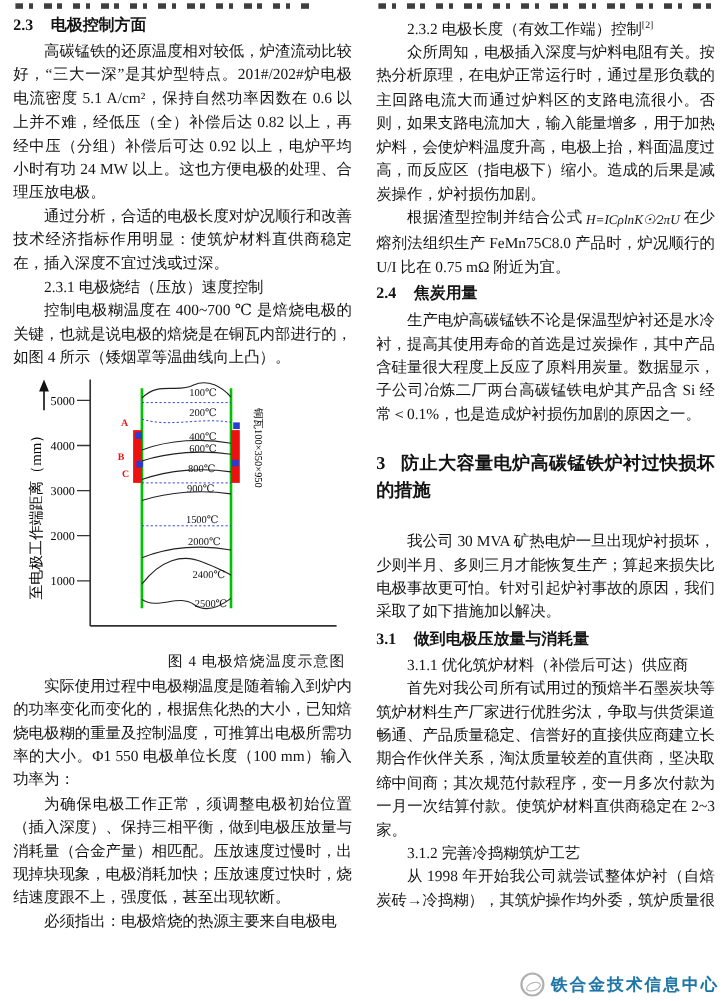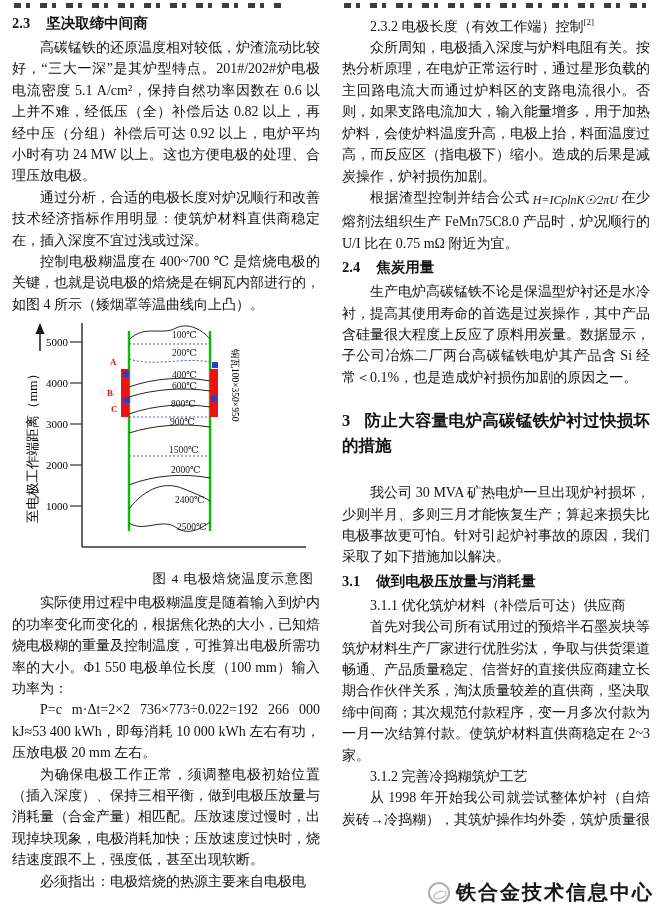--- a/index.html
+++ b/index.html
@@ -31,36 +31,37 @@
     color:#9a9a9a;opacity:.9;
   }
   .watermark-logo{
     width:22px;height:22px;border:2px solid #a8a8a8;border-radius:50%;
     box-sizing:border-box;position:relative;background:#fff;
   }
   .watermark-logo:after{
     content:"";position:absolute;left:3px;top:7px;width:12px;height:6px;
     border:1.5px solid #a8a8a8;border-radius:50%;transform:rotate(-20deg);
   }
-  .watermark-text{font-size:20px;letter-spacing:2px;font-weight:bold;
-    color:#000000;text-shadow:0 0 1px #c9c9c9;}
+  .watermark-text{font-size:15px;letter-spacing:2px;font-weight:bold;
+    color:#0369a1;text-shadow:0 0 1px #c9c9c9;}
 </style>
 </head>
 <body>
 
 <div class="page">
   <div class="cols">
 
     <div class="col">
       <div class="crop-sliver short"></div>
 
-      <p class="h-sub"><span class="h-num">2.3</span><span>坚决取缔中间商</span></p>
+      <p class="h-sub"><span class="h-num">2.3</span><span>电极控制方面</span></p>
 
       <p class="para">高碳锰铁的还原温度相对较低，炉渣流动比较好，“三大一深”是其炉型特点。201#/202#炉电极电流密度 5.1 A/cm²，保持自然功率因数在 0.6 以上并不难，经低压（全）补偿后达 0.82 以上，再经中压（分组）补偿后可达 0.92 以上，电炉平均小时有功 24 MW 以上。这也方便电极的处理、合理压放电极。</p>
       <p class="para">通过分析，合适的电极长度对炉况顺行和改善技术经济指标作用明显：使筑炉材料直供商稳定在，插入深度不宜过浅或过深。</p>
+      <p class="para h-minor">2.3.1 电极烧结（压放）速度控制</p>
       <p class="para">控制电极糊温度在 400~700 ℃ 是焙烧电极的关键，也就是说电极的焙烧是在铜瓦内部进行的，如图 4 所示（矮烟罩等温曲线向上凸）。</p>
 
       <div class="figure-wrap">
         <svg width="300" height="252" viewBox="0 0 300 252">
 
           <g>
             <line x1="68" y1="6" x2="68" y2="230" stroke="#333" stroke-width="1.5"></line>
             <line x1="68" y1="230" x2="292" y2="230" stroke="#333" stroke-width="1.5"></line>
 
             <line x1="56" y1="25" x2="68" y2="25" stroke="#333" stroke-width="1.2"></line>
@@ -130,21 +131,20 @@
             <text x="155" y="136">1500℃</text>
             <text x="157" y="156">2000℃</text>
             <text x="161" y="186">2400℃</text>
             <text x="163" y="213">2500℃</text>
           </g>
         </svg>
         <div class="figure-caption">图 4 电极焙烧温度示意图</div>
       </div>
 
       <p class="para">实际使用过程中电极糊温度是随着输入到炉内的功率变化而变化的，根据焦化热的大小，已知焙烧电极糊的重量及控制温度，可推算出电极所需功率的大小。Φ1 550 电极单位长度（100 mm）输入功率为：</p>
-      <p class="para">P=c m·Δt=2×2 736×773÷0.022=192 266 000 kJ≈53 400 kWh，即每消耗 10 000 kWh 左右有功，压放电极 20 mm 左右。</p>
       <p class="para">为确保电极工作正常，须调整电极初始位置（插入深度）、保持三相平衡，做到电极压放量与消耗量（合金产量）相匹配。压放速度过慢时，出现掉块现象，电极消耗加快；压放速度过快时，烧结速度跟不上，强度低，甚至出现软断。</p>
       <p class="para">必须指出：电极焙烧的热源主要来自电极电</p>
     </div>
 
     <div class="col">
       <div class="crop-sliver"></div>
 
       <p class="para h-minor"><span>2.3.2 电极长度（有效工作端）控制</span><sup>[2]</sup></p>
 
       <p class="para">众所周知，电极插入深度与炉料电阻有关。按热分析原理，在电炉正常运行时，通过星形负载的主回路电流大而通过炉料区的支路电流很小。否则，如果支路电流加大，输入能量增多，用于加热炉料，会使炉料温度升高，电极上抬，料面温度过高，而反应区（指电极下）缩小。造成的后果是减炭操作，炉衬损伤加剧。</p>

